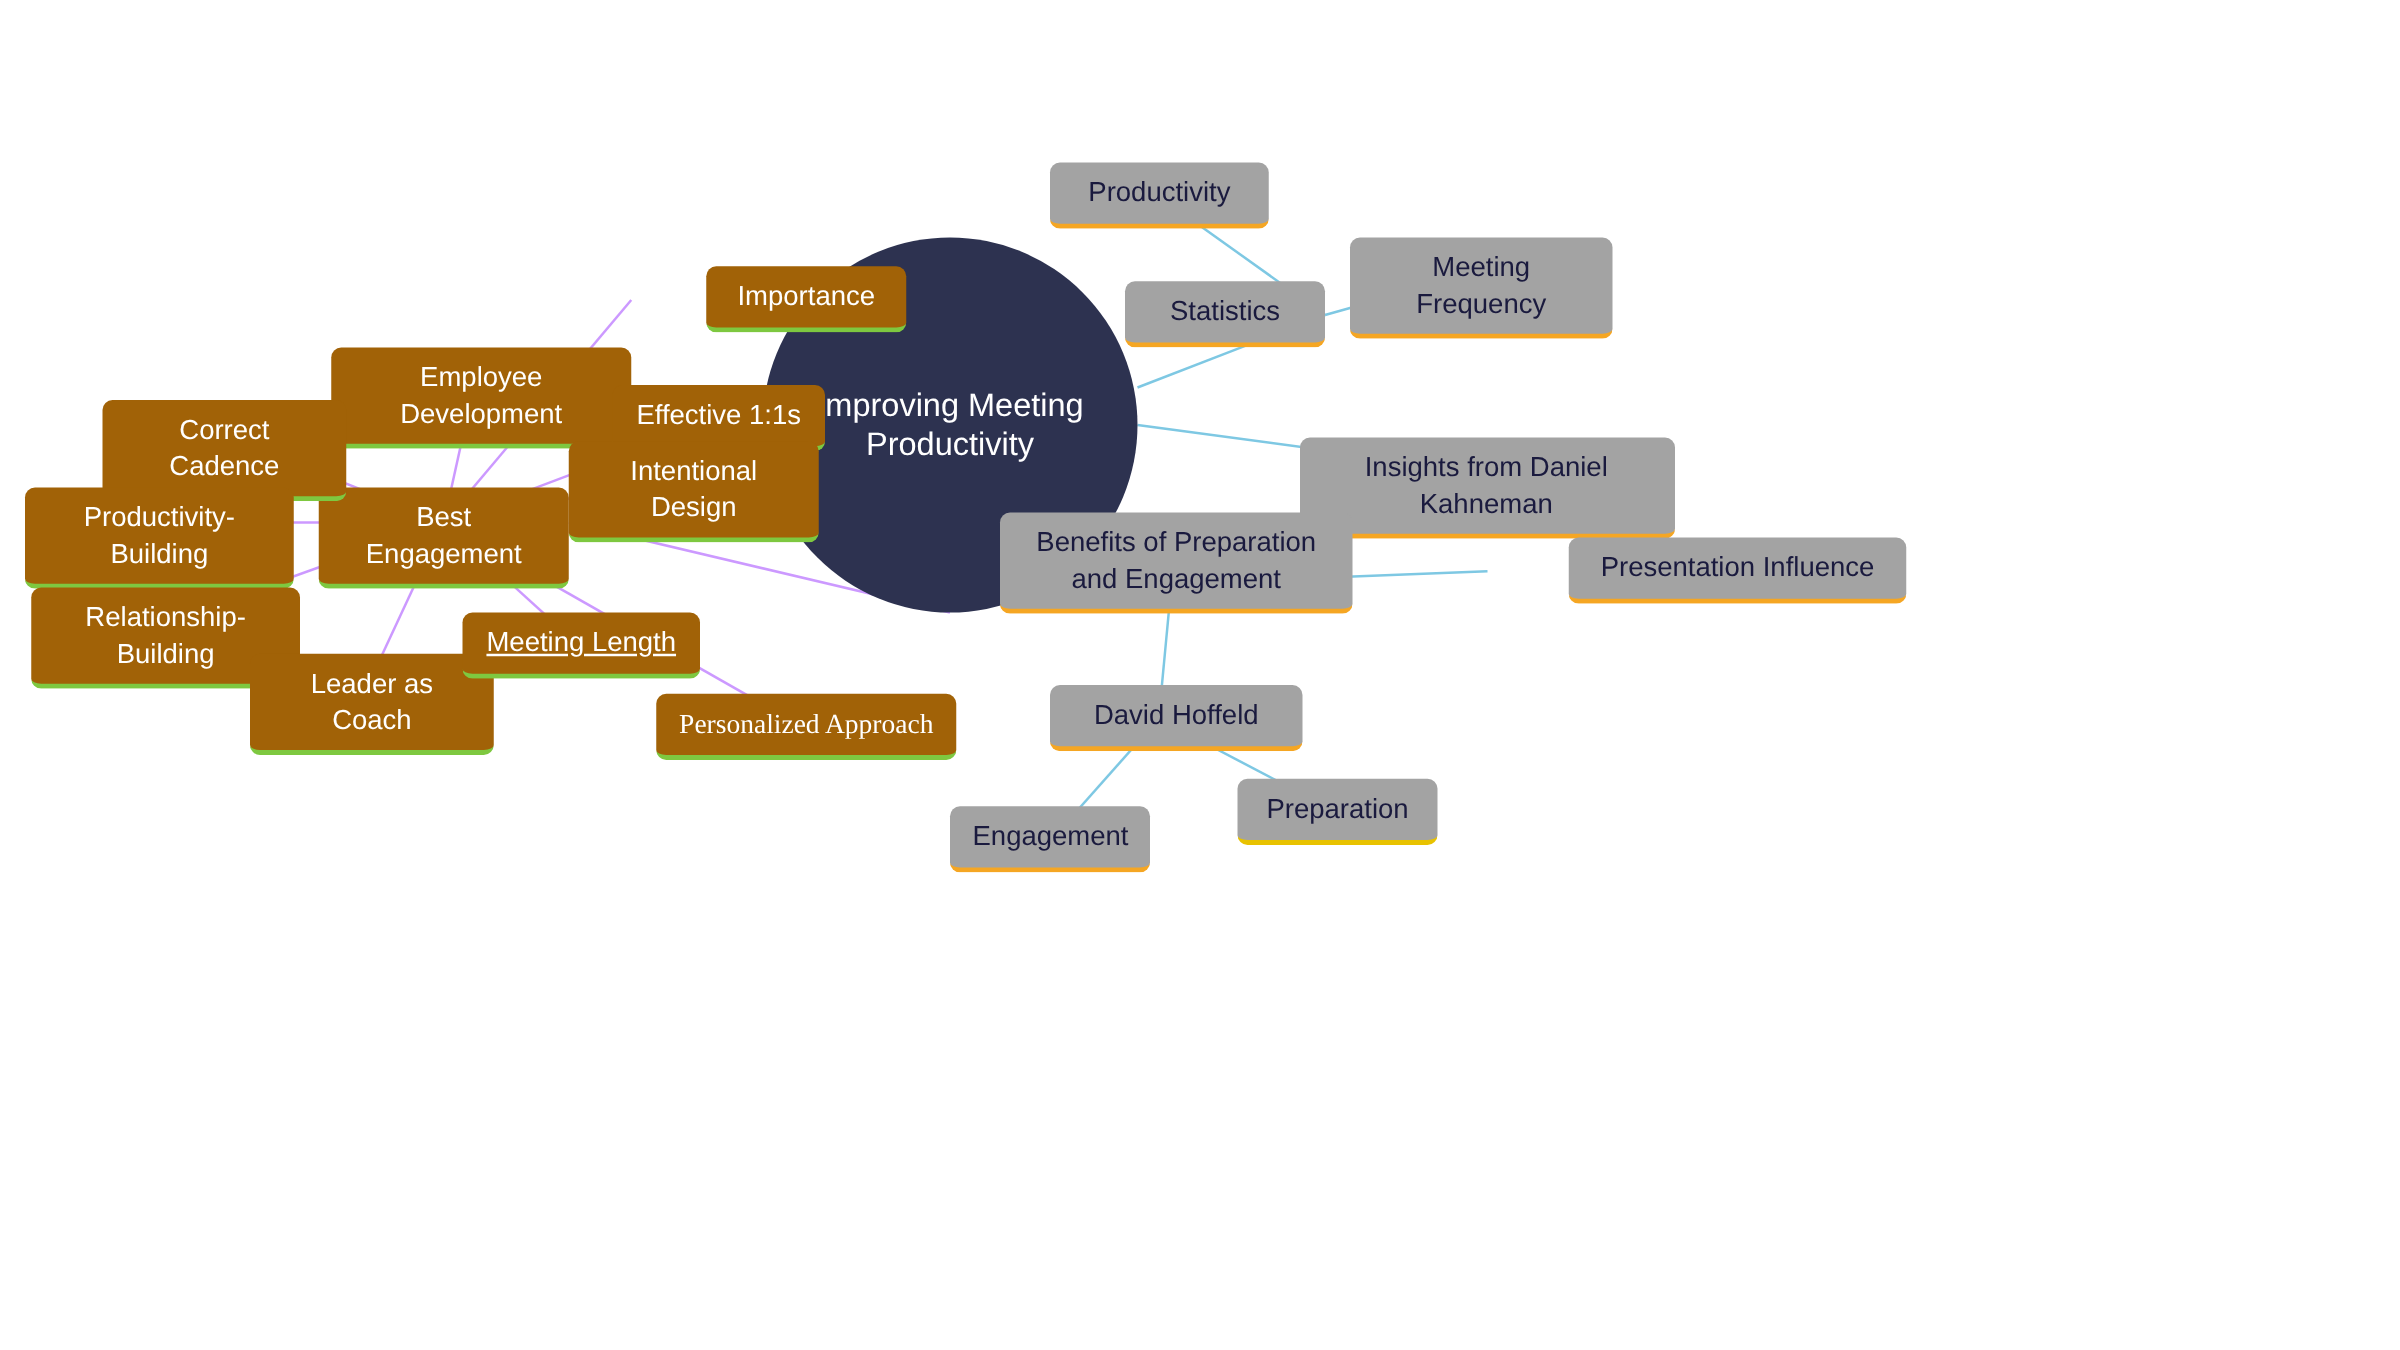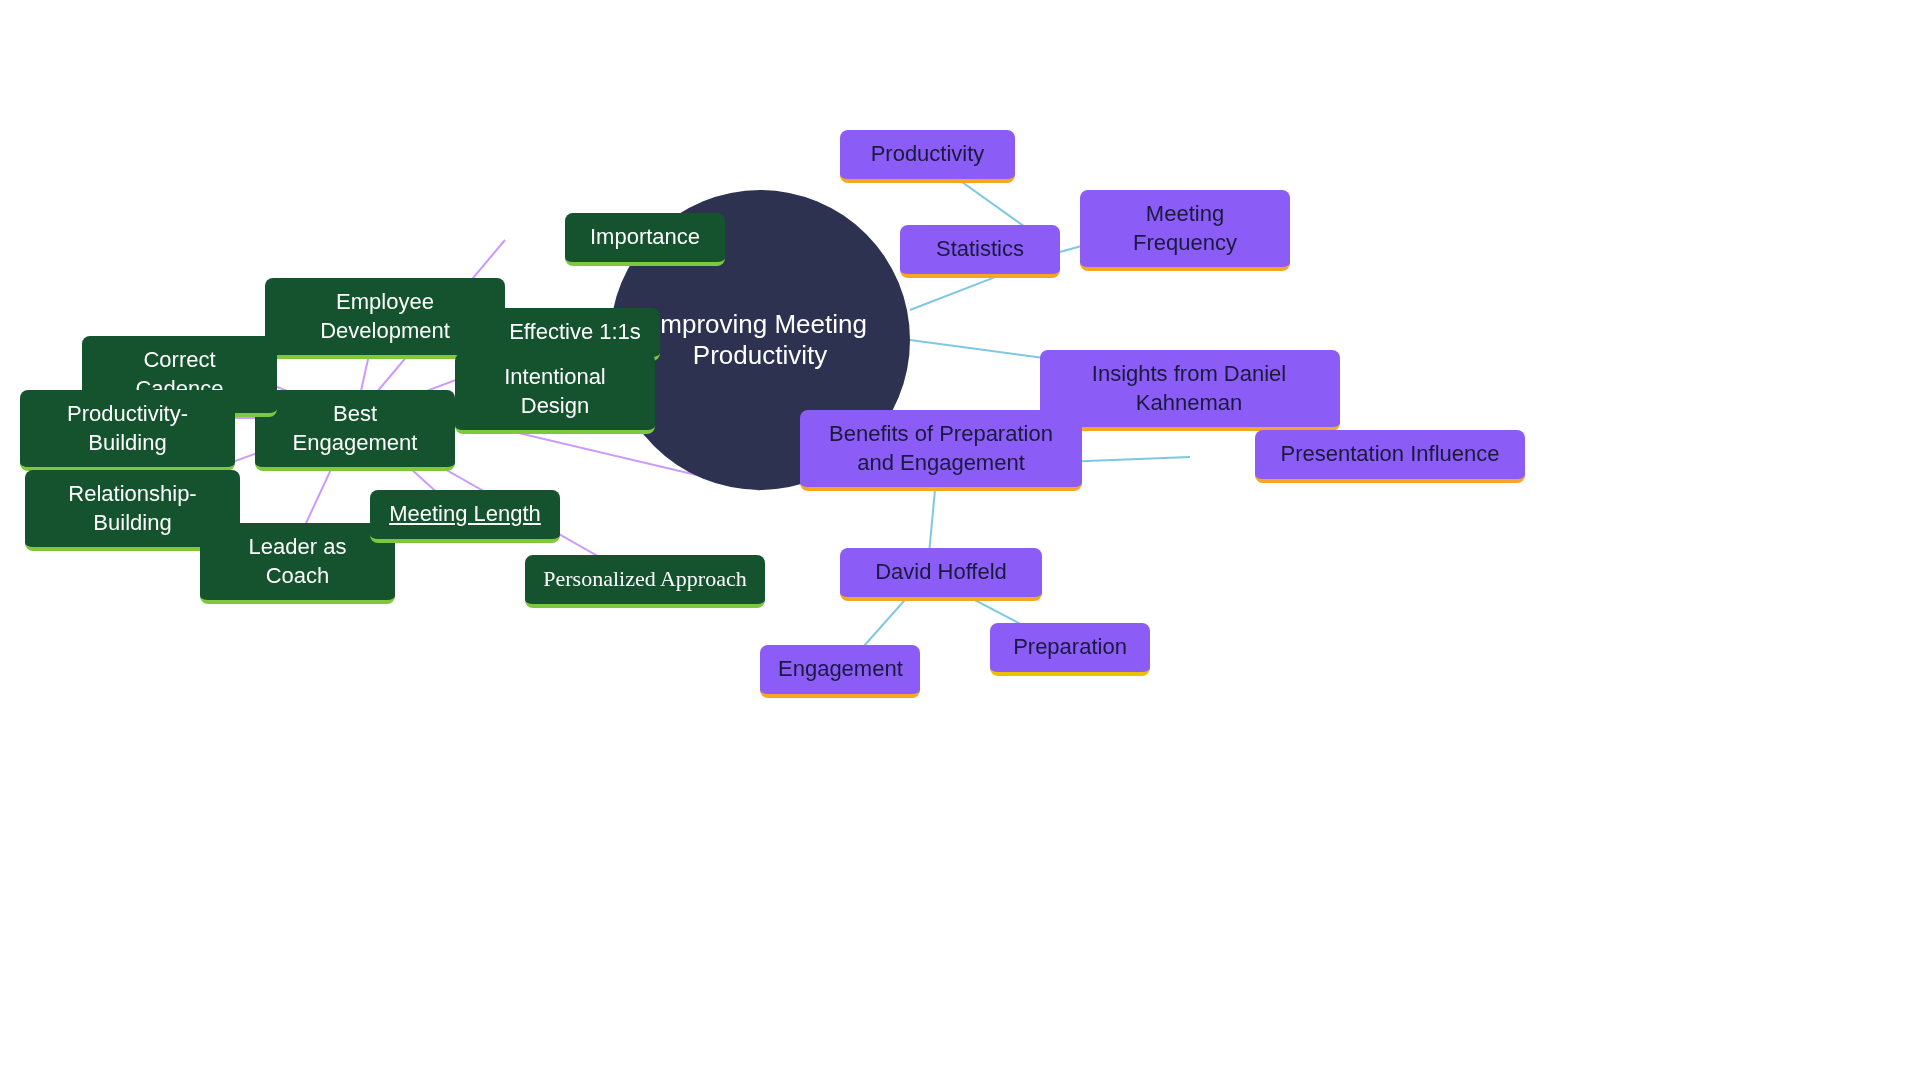--- a/index.html
+++ b/index.html
@@ -34,26 +34,26 @@
       color: #fff;
       display: flex;
       align-items: center;
       justify-content: center;
       text-align: center;
       font-size: 26px;
       font-weight: 500;
       padding: 20px;
     }
     .node-purple {
-      background: #14532d;
+      background: #a16207;
       color: #fff;
       border-bottom: 4px solid #7ec840;
     }
     .node-blue {
-      background: #8b5cf6;
+      background: #a3a3a3;
       color: #1a1a3e;
       border-bottom: 4px solid #f5a623;
     }
   </style>
 </head>
 <body>
 
 <svg id="mindmap">
 
   <line x1="760" y1="490" x2="455" y2="418" stroke="#cc99ff" stroke-width="2"></line>
@@ -94,21 +94,21 @@
 </div>
 
 <div class="node-label node-purple" style="left:255px; top:390px; width:200px;">
   <span>Best Engagement</span>
 </div>
 
 <div class="node-label node-purple" style="left:265px; top:278px; width:240px;">
   <span>Employee Development</span>
 </div>
 
-<div class="node-label node-purple" style="left:82px; top:336px; width:195px;">
+<div class="node-label node-purple" style="left:82px; top:320px; width:195px;">
   <span>Correct Cadence</span>
 </div>
 
 <div class="node-label node-purple" style="left:20px; top:390px; width:215px;">
   <span>Productivity-Building</span>
 </div>
 
 <div class="node-label node-purple" style="left:25px; top:470px; width:215px;">
   <span>Relationship-Building</span>
 </div>

